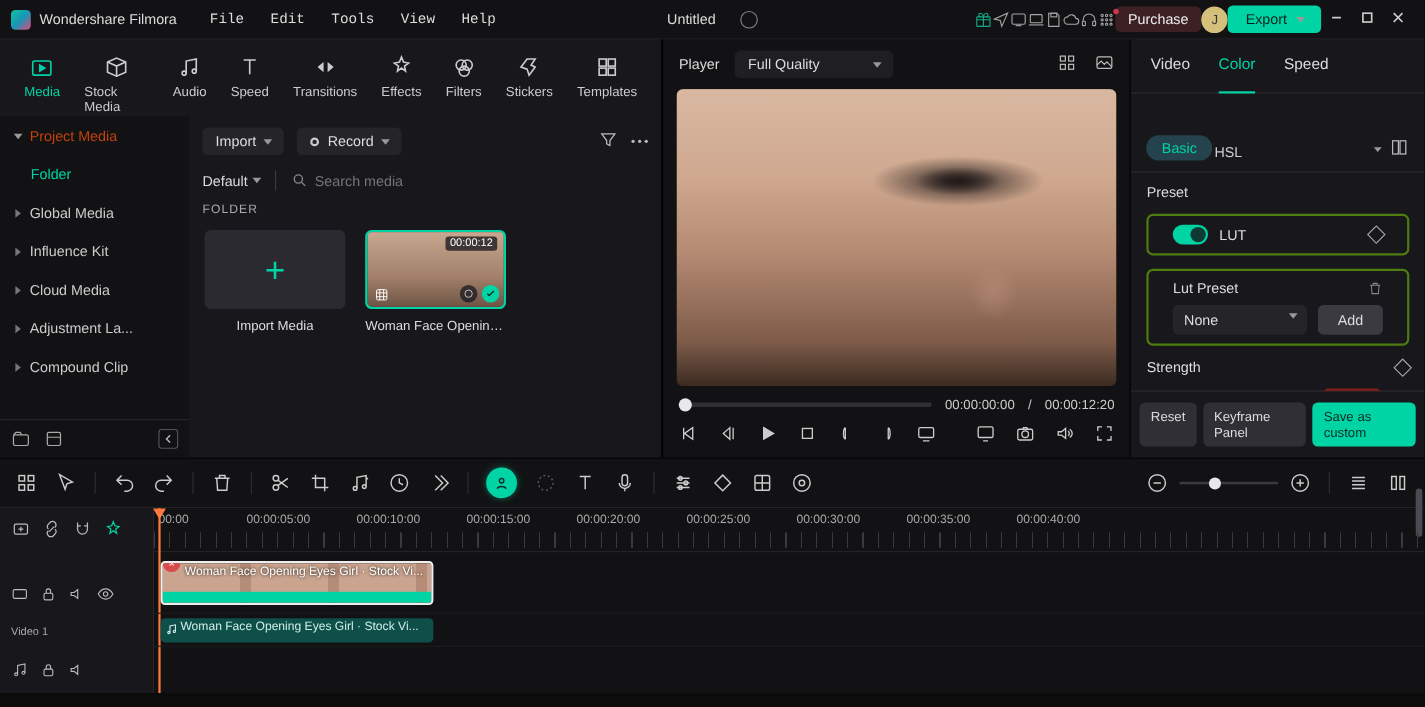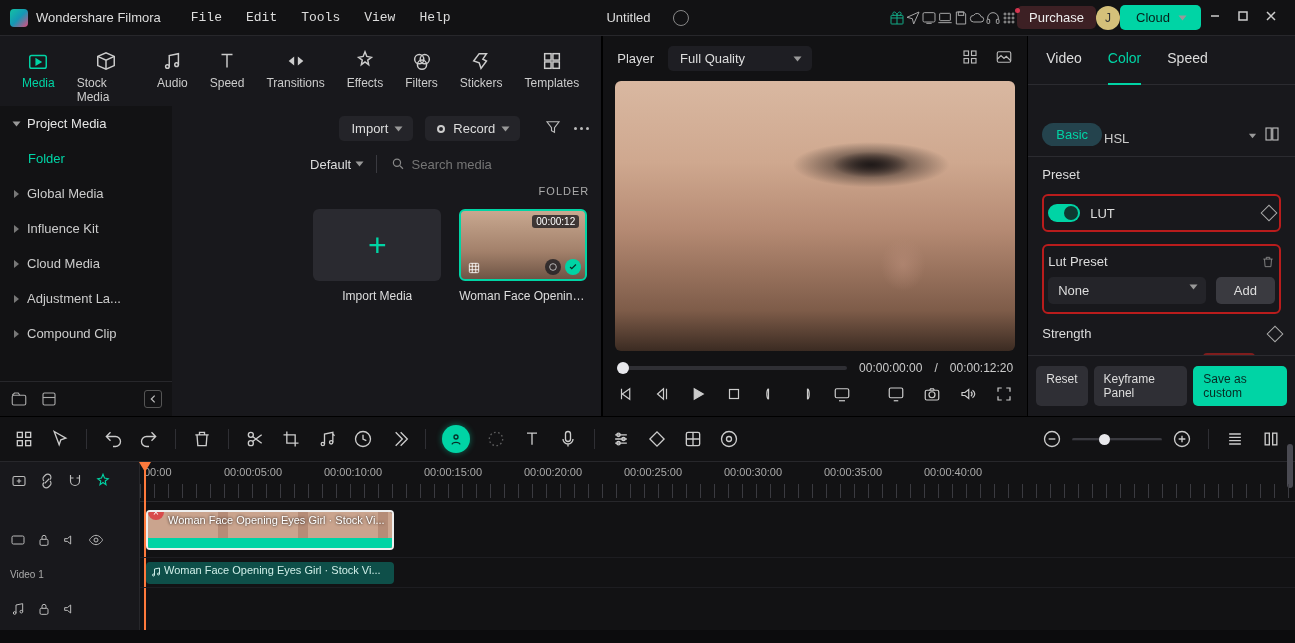--- a/index.html
+++ b/index.html
@@ -31,28 +31,28 @@
   
   .media-col { width:605px; display:flex; flex-direction:column; background:#18181c; border-right:1px solid #000; }
   .media-tabs { display:flex; gap:22px; padding:8px 22px 0; height:70px; align-items:flex-start; }
   .mtab { display:flex; flex-direction:column; align-items:center; gap:4px; padding-top:6px; cursor:pointer; color:#ccc; font-size:12px;}
   .mtab.active { color:#00d4a5; }
   .mtab .mi { width:22px; height:22px; display:flex; align-items:center; justify-content:center; }
   .mtab .mi svg { width:22px; height:22px; stroke:currentColor; fill:none; stroke-width:1.6; }
   .media-body { flex:1; display:flex; }
   .media-side { width:172px; background:#121214; display:flex; flex-direction:column; }
   .side-item { display:flex; align-items:center; gap:8px; padding:10px 14px; cursor:pointer; font-size:13px; color:#ccc; }
-  .side-item.active { color:#e5e5e5; }
+  .side-item.active { color:#c2410c; }
   .side-item .tri { width:0;height:0;border-left:5px solid #777;border-top:4px solid transparent;border-bottom:4px solid transparent;}
   .side-sub { color:#00d4a5; padding:10px 28px; font-size:13px; cursor:pointer; }
   .side-foot { margin-top:auto; display:flex; align-items:center; gap:12px; padding:8px 10px; border-top:1px solid #27272b;}
   .side-foot .sicon { width:18px; height:18px; }
   .side-foot .sicon svg { width:18px;height:18px;stroke:#aaa;fill:none;stroke-width:1.5;}
   .side-foot .collapse { margin-left:auto; width:18px; height:18px; border:1px solid #555; border-radius:3px; display:flex;align-items:center;justify-content:center;}
-  .media-main { flex:1; display:flex; flex-direction:column; padding:0 12px;align-items:flex-end; }
+  .media-main { flex:1; display:flex; flex-direction:column; padding:0 12px; }
   .media-toolbar { display:flex; align-items:center; gap:12px; padding:10px 0;}
   .pill { display:flex; align-items:center; gap:8px; background:#242429; padding:5px 12px; border-radius:5px; cursor:pointer; font-size:13px;}
   .rec-dot { width:8px;height:8px;border-radius:50%;border:2px solid #ccc;}
   .media-toolbar .spacer { flex:1; }
   .tbicon svg { width:18px;height:18px;stroke:#bbb;fill:none;stroke-width:1.5;}
   .dots { display:flex; gap:3px;} .dots i{width:3px;height:3px;background:#bbb;border-radius:50%;}
   .media-toolbar2 { display:flex; align-items:center; gap:10px; padding:4px 0 8px;}
   .dropdown2 { display:flex; align-items:center; gap:6px; cursor:pointer; font-size:13px;}
   .sep { width:1px; height:18px; background:#3a3a40; margin:0 4px;}
   .search { display:flex; align-items:center; gap:6px; color:#888; flex:1;}
@@ -95,21 +95,21 @@
   .inspect-col { width:268px; background:#18181c; display:flex; flex-direction:column; padding:0; position:relative;}
   .inspect-tabs { display:flex; gap:26px; padding:14px 18px 10px; border-bottom:1px solid #2b2b30;}
   .itab { cursor:pointer; padding-bottom:8px; font-size:14px;}
   .itab.active { color:#00d4a5; border-bottom:2px solid #00d4a5; margin-bottom:-11px;}
   .subtabs { display:flex; align-items:flex-end; gap:2px; padding:10px 14px; border-bottom:1px solid #2b2b30;}
   .subpill { background:#24434d; color:#00d4a5; padding:4px 14px; border-radius:12px; cursor:pointer; font-size:13px;}
   .sublabel { color:#ccc; cursor:pointer; font-size:13px;margin-top:36px;}
   .subtabs .right { margin-left:auto; display:flex; gap:8px; align-items:center;}
   .ibody { padding:10px 14px; display:flex; flex-direction:column; gap:12px; overflow:auto;}
   .ilabel { font-size:13px; color:#ddd;}
-  .redbox { border:2px solid #b91c1c; border-radius:6px; padding:8px 4px; }
+  .redbox { border:2px solid #4d7c0f; border-radius:6px; padding:8px 22px; }
   .rowflex { display:flex; align-items:center; gap:10px;}
   .toggle { width:32px; height:18px; border-radius:10px; background:#00d4a5; position:relative; cursor:pointer;}
   .toggle::after { content:""; position:absolute; right:2px; top:2px; width:14px; height:14px; background:#0e3a31; border-radius:50%;}
   .diamond { width:12px;height:12px;border:1.5px solid #aaa; transform:rotate(45deg);}
   .trash { width:14px;height:14px;}
   .row-between{display:flex;justify-content:space-between;align-items:center;}
   .selectbox { flex:1; background:#242429; border-radius:5px; padding:6px 10px; display:flex; justify-content:space-between; cursor:pointer;}
   .addbtn { background:#3a3a40; padding:6px 18px; border-radius:5px; cursor:pointer;}
   .slider { height:4px; background:#3a3a40; border-radius:2px; position:relative;}
   .slider .fill { position:absolute; left:0; top:0; height:4px; background:#ccc; border-radius:2px;}
@@ -212,21 +212,21 @@
           <circle cx="6" cy="12" r="1.5"></circle>
           <circle cx="12" cy="12" r="1.5"></circle>
           <circle cx="18" cy="12" r="1.5"></circle>
           <circle cx="6" cy="18" r="1.5"></circle>
           <circle cx="12" cy="18" r="1.5"></circle>
           <circle cx="18" cy="18" r="1.5"></circle>
         </svg></span>
     <span class="purchase">Purchase</span>
     <span class="avatar">J</span>
     <span class="export">
-        <span>Cloud</span>
+        <span>Export</span>
         <span class="chev down"></span>
       </span>
     <span class="winbtn"><svg viewBox="0 0 12 12">
           <path d="M2 6h8"></path>
         </svg></span>
     <span class="winbtn"><svg viewBox="0 0 12 12">
           <rect x="2" y="2" width="8" height="8"></rect>
         </svg></span>
     <span class="winbtn"><svg viewBox="0 0 12 12">
           <path d="M2 2l8 8M10 2l-8 8"></path>

